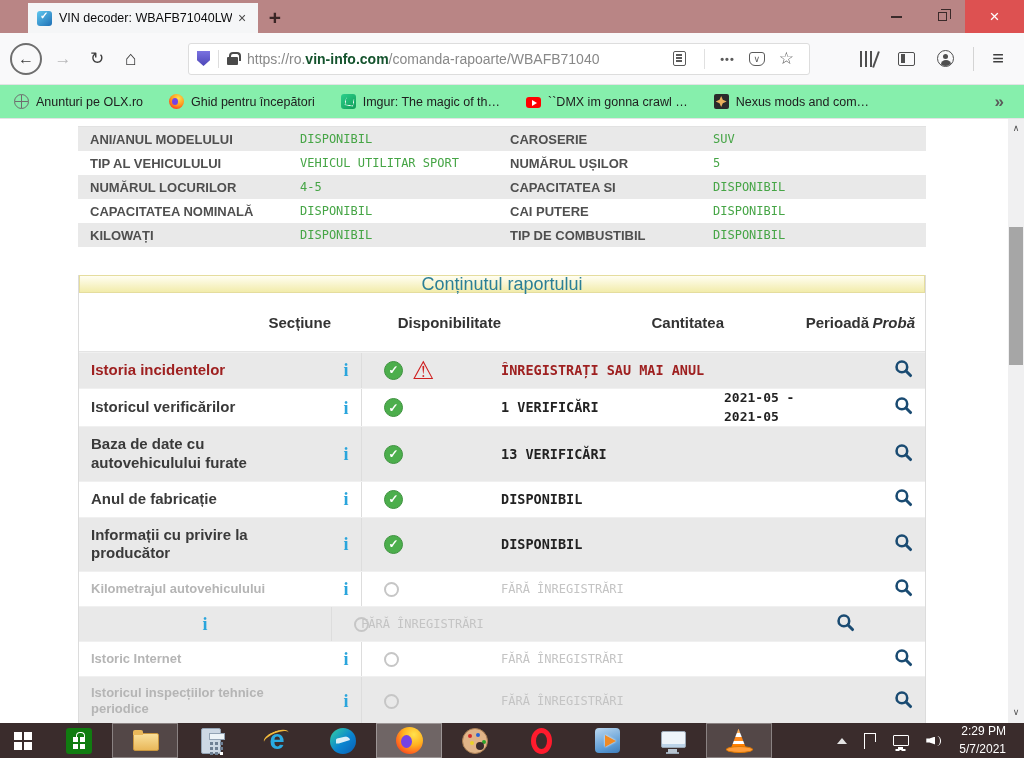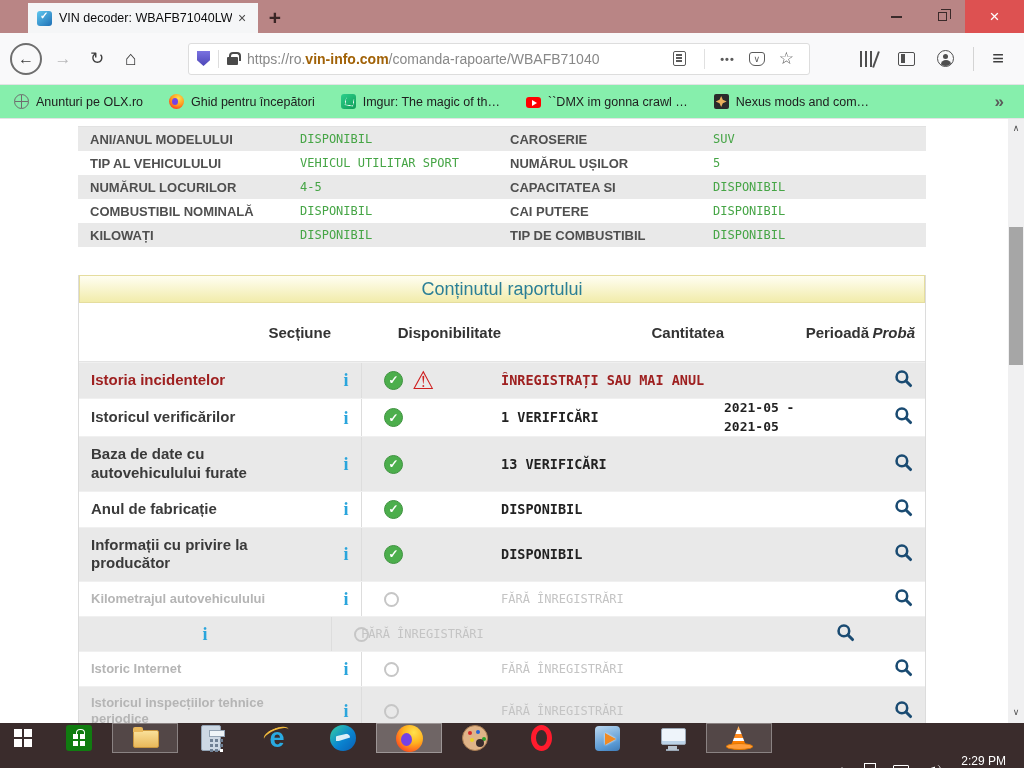--- a/index.html
+++ b/index.html
@@ -25,21 +25,21 @@
   .navbar { height:52px; background:#f9f9fa; border-bottom:1px solid #e3e3e5; display:flex; align-items:center; padding:0 10px; }
   .nav-btn { width:34px; height:34px; display:flex; align-items:center; justify-content:center; font-size:17px; color:#3e3e3e; }
   .btn-back { width:32px; height:32px; border:2px solid #6e6e6e; border-radius:50%; margin-right:4px; font-size:16px; }
   .btn-fwd { color:#b8b8ba; }
   .urlbar { margin-left:40px; width:622px; height:32px; background:#fff; border:1px solid #ddd; border-radius:3px; display:flex; align-items:center; padding:0 8px; }
   .shield-icon { width:13px; height:15px; background:linear-gradient(180deg,#7a72e0,#4d47b8); clip-path:polygon(0 0,100% 0,100% 62%,50% 100%,0 62%); margin-right:8px; }
   .url-sep { width:1px; height:18px; background:#ddd; margin-right:8px; }
   .lock-icon { width:11px; height:8px; background:#4a4a4a; border-radius:1px; position:relative; margin-right:9px; margin-top:4px; }
   .lock-icon::before { content:""; position:absolute; left:1.5px; top:-5px; width:8px; height:7px; border:2px solid #4a4a4a; border-bottom:none; border-radius:4px 4px 0 0; }
   .url-text { flex:1; font-size:14px; color:#888; white-space:nowrap; overflow:hidden; }
-  .url-domain { color:#a16207; font-weight:bold; }
+  .url-domain { color:#14532d; font-weight:bold; }
   .reader-icon { width:13px; height:15px; border:1.5px solid #5a5a5a; border-radius:2px; position:relative; margin:0 10px; }
   .reader-icon::before { content:""; position:absolute; left:2px; top:2px; width:6px; height:1.5px; background:#5a5a5a; box-shadow:0 3px 0 #5a5a5a,0 6px 0 #5a5a5a; }
   .urlbar-sep { width:1px; height:20px; background:#e0e0e0; margin:0 8px; }
   .dots-icon { color:#5a5a5a; font-size:11px; letter-spacing:1px; margin:0 7px; font-weight:bold; }
   .pocket-icon { width:16px; height:14px; border:1.7px solid #5a5a5a; border-radius:3px 3px 6px 6px; display:flex; align-items:center; justify-content:center; color:#5a5a5a; font-size:9px; margin:0 7px; }
   .star-icon { color:#5a5a5a; font-size:17px; margin:0 7px; }
   .nav-right { margin-left:auto; display:flex; align-items:center; }
   .library-icon { width:16px; height:16px; background:linear-gradient(90deg,#4f4f4f 0 2px,transparent 2px 5px,#4f4f4f 5px 7px,transparent 7px 10px,#4f4f4f 10px 12px,transparent 12px); position:relative; margin:0 11px; }
   .library-icon::after { content:""; position:absolute; right:-1px; top:0; width:2px; height:17px; background:#4f4f4f; transform:rotate(20deg); }
   .sidebar-icon { width:17px; height:14px; border:1.7px solid #4f4f4f; border-radius:2px; position:relative; margin:0 11px; }
@@ -73,21 +73,21 @@
   .page { margin-left:78px; width:848px; }
   .partial-top { height:8px; border-bottom:1px solid #e2e2e2; }
 
   .spec-table { width:848px; }
   .spec-row { display:grid; grid-template-columns:222px 198px 215px 213px; height:24px; align-items:center; }
   .spec-row.stripe { background:#e9e9e9; }
   .spec-label { font-size:13px; font-weight:bold; color:#4f4f4f; padding-left:12px; white-space:nowrap; }
   .spec-value { font-family:"DejaVu Sans Mono",monospace; font-size:12px; color:#46a546; white-space:nowrap; }
 
   .report-section { margin-top:28px; border:1px solid #dcdcdc; border-top:none; }
-  .report-banner { height:28px; background:linear-gradient(180deg,#fffef2,#f2ecab); border:1px solid #e5dd9e; display:flex; align-items:center; justify-content:center; font-size:18px; color:#2b7f96; }
+  .report-banner { height:18px; background:linear-gradient(180deg,#fffef2,#f2ecab); border:1px solid #e5dd9e; display:flex; align-items:center; justify-content:center; font-size:18px; color:#2b7f96; }
   .report-header { display:grid; grid-template-columns:252px 30px 140px 223px 145px 58px; height:59px; align-items:center; border-bottom:1px solid #e4e4e4; background:#fff; }
   .rh { font-size:15px; font-weight:bold; color:#333;text-align:right; }
   .rh-section { padding-left:12px; }
   .rh-avail { padding-left:12px; }
   .rh-sample { text-align:right; padding-right:12px;font-style:italic; }
 
   .report-row { display:grid; grid-template-columns:252px 30px 140px 223px 145px 58px; align-items:center; border-top:1px solid #f0f0f0; min-height:35px; }
   .report-row.stripe { background:#e9e9e9; }
   .cell-section { padding:8px 4px 8px 12px; font-weight:bold; font-size:15px; line-height:1.25; color:#3a3a3a; max-width:225px; }
   .report-row.alert .cell-section { color:#9e2020; }
@@ -107,21 +107,21 @@
   .cell-period { font-family:"DejaVu Sans Mono",monospace; font-weight:bold; font-size:13px; color:#1f1f1f; line-height:1.45; width:112px; }
   .cell-sample { display:flex; justify-content:flex-end; padding-right:14px; }
 
   
   .scrollbar { position:absolute; right:0; top:0; width:16px; height:604px; background:#f0f0f1; }
   .sb-arrow { position:absolute; left:0; width:16px; height:14px; color:#505050; font-size:9px; text-align:center; line-height:14px; }
   .sb-up { top:2px; } .sb-down { bottom:4px; }
   .sb-thumb { position:absolute; left:1px; top:108px; width:14px; height:138px; background:#a6a6a6; }
 
   
-  .taskbar { height:45px; background:#3a2c2c; display:flex; align-items:stretch;flex-direction:column; }
+  .taskbar { height:35px; background:#3a2c2c; display:flex; align-items:stretch; }
   .task-btn { width:66px; display:flex; align-items:center; justify-content:center; }
   .task-btn.start { width:46px; }
   .task-btn.active { background:rgba(255,255,255,.13); border:1px solid rgba(255,255,255,.32); }
   .task-btn.focused { background:rgba(255,255,255,.27); }
   .ticon { position:relative; width:28px; height:28px; display:flex; align-items:center; justify-content:center; }
   .ti-start::before { content:""; width:8px; height:8px; background:#fff; box-shadow:10px 0 #fff,0 10px #fff,10px 10px #fff; margin:-10px 0 0 -10px; }
   .ti-store { width:26px; height:26px; background:#107c10; border-radius:3px; }
   .ti-store::after { content:""; position:absolute; left:7px; top:9px; width:5px; height:5px; background:#fff; box-shadow:7px 0 #fff,0 7px #fff,7px 7px #fff; }
   .ti-store::before { content:""; position:absolute; left:10px; top:4px; width:7px; height:5px; border:1.6px solid #fff; border-bottom:none; border-radius:4px 4px 0 0; }
   .ti-explorer::before { content:""; position:absolute; left:2px; top:6px; width:24px; height:16px; background:linear-gradient(180deg,#f9e09a,#e9b85a); border-radius:2px; border:1px solid #c9963e; }
@@ -245,21 +245,21 @@
             <div class="spec-label">NUMĂRUL UȘILOR</div>
             <div class="spec-value">5</div>
           </div>
           <div class="spec-row stripe">
             <div class="spec-label">NUMĂRUL LOCURILOR</div>
             <div class="spec-value">4-5</div>
             <div class="spec-label">CAPACITATEA SI</div>
             <div class="spec-value">DISPONIBIL</div>
           </div>
           <div class="spec-row">
-            <div class="spec-label">COMBUSTIBIL NOMINALĂ</div>
+            <div class="spec-label">CAPACITATEA NOMINALĂ</div>
             <div class="spec-value">DISPONIBIL</div>
             <div class="spec-label">CAI PUTERE</div>
             <div class="spec-value">DISPONIBIL</div>
           </div>
           <div class="spec-row stripe">
             <div class="spec-label">KILOWAȚI</div>
             <div class="spec-value">DISPONIBIL</div>
             <div class="spec-label">TIP DE COMBUSTIBIL</div>
             <div class="spec-value">DISPONIBIL</div>
           </div>

